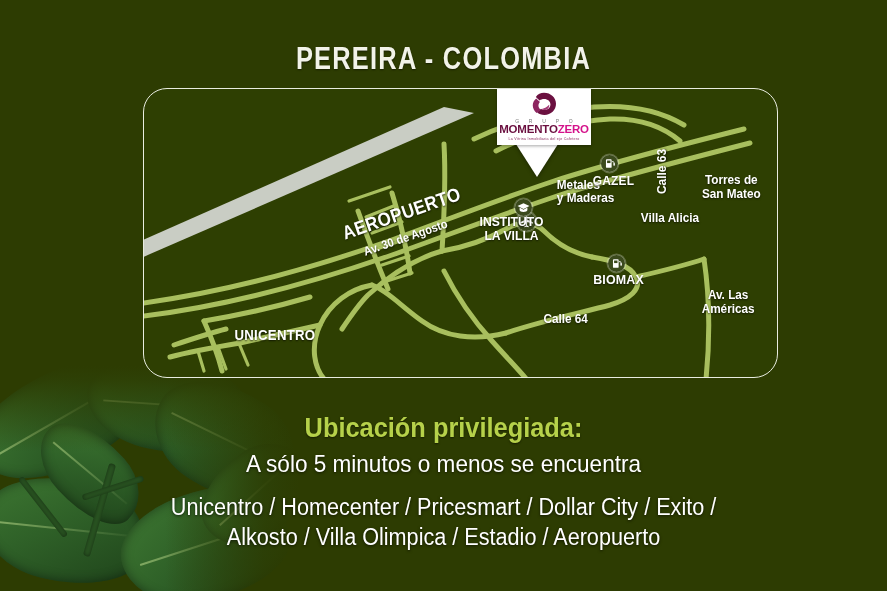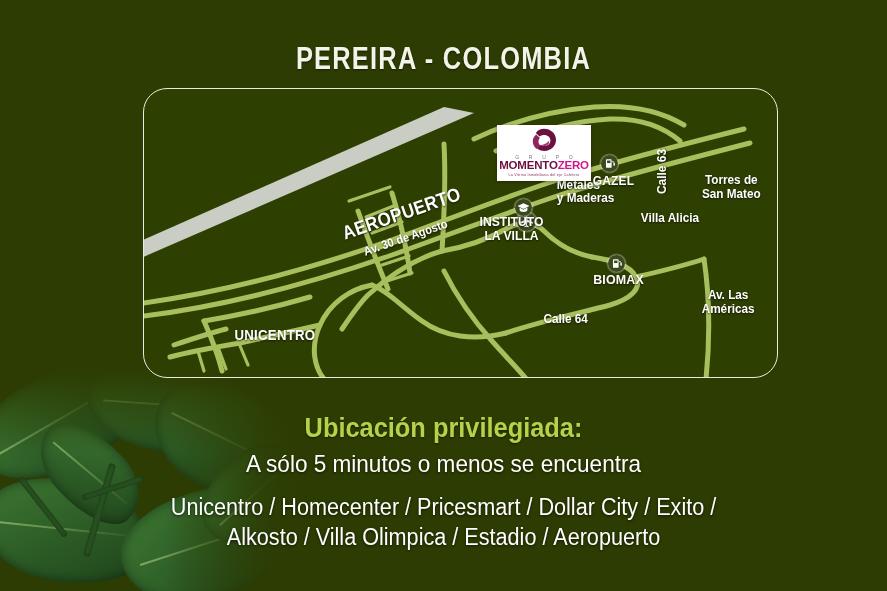--- a/index.html
+++ b/index.html
@@ -81,21 +81,21 @@
   .marker .pin{
     position:absolute;left:17px;top:52px;width:0;height:0;
     border-left:23px solid transparent;border-right:23px solid transparent;
     border-top:36px solid #ffffff;
     filter:drop-shadow(0 1px 2px rgba(0,0,0,.4));
   }
   .logo-box{
     position:absolute;left:0;top:0;width:94px;height:56px;background:#ffffff;
     box-shadow:0 1px 3px rgba(0,0,0,.35);
     display:flex;flex-direction:column;align-items:center;justify-content:flex-start;
-    padding-top:2px;box-sizing:border-box;margin-top:36px;
+    padding-top:2px;box-sizing:border-box;
   }
   .logo-mark{width:30px;height:26px;}
   .logo-grupo{
     font-size:5px;letter-spacing:4.2px;color:#7a7a7a;
     margin-top:1px;text-indent:4px;font-family:"Liberation Sans", sans-serif;
   }
   .logo-word{font-size:11.5px;font-weight:bold;line-height:1;letter-spacing:-.2px;
     font-family:"Liberation Sans", sans-serif;}
   .logo-word .a{color:#6b1040;}
   .logo-word .b{color:#d4128a;}

